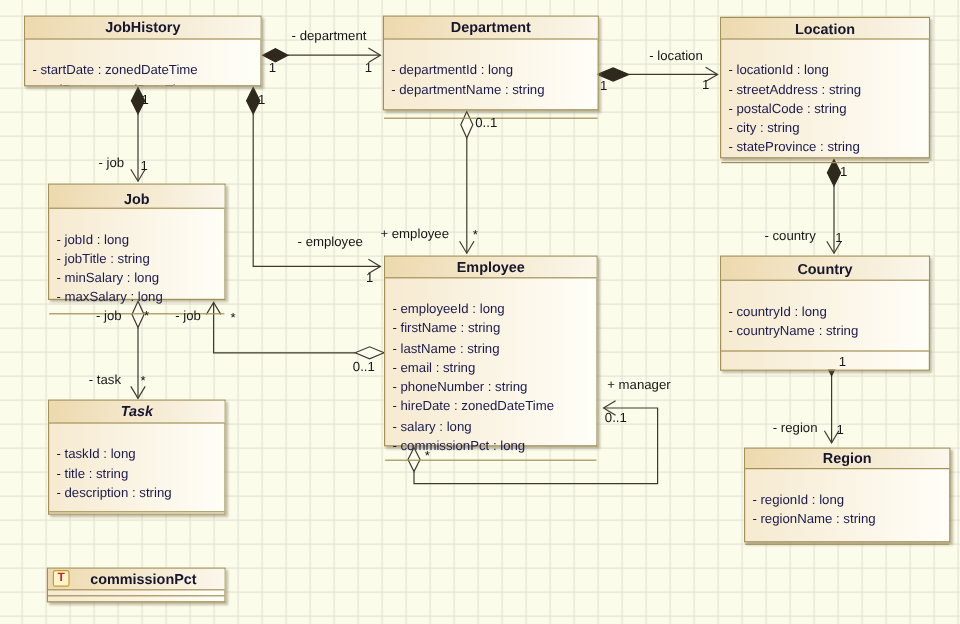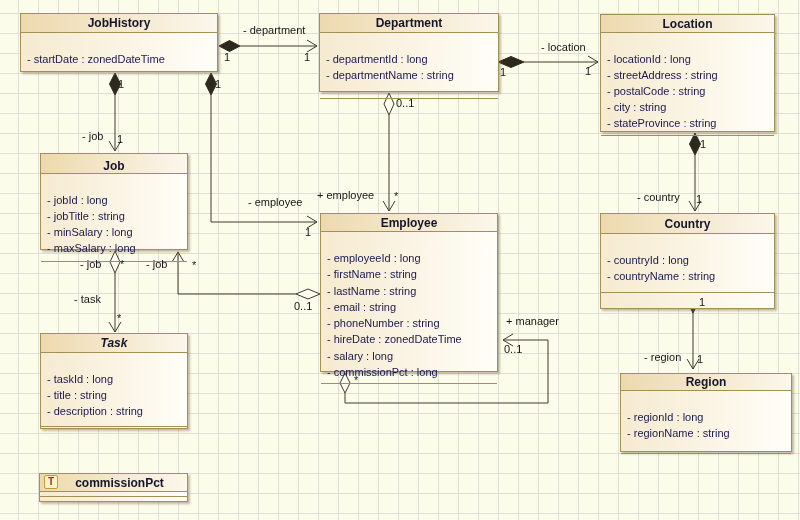--- a/index.html
+++ b/index.html
@@ -233,21 +233,21 @@
   <span class="lbl" style="left:396px;top:97px;">0..1</span>
   <span class="lbl" style="left:317px;top:189px;">+ employee</span>
   <span class="lbl" style="left:394px;top:190px;">*</span>
 
   <span class="lbl" style="left:294px;top:300px;">0..1</span>
   <span class="lbl" style="left:146px;top:258px;">- job</span>
   <span class="lbl" style="left:192px;top:259px;">*</span>
 
   <span class="lbl" style="left:80px;top:258px;">- job</span>
   <span class="lbl" style="left:120px;top:258px;">*</span>
-  <span class="lbl" style="left:74px;top:293px;text-align:center;">- task</span>
+  <span class="lbl" style="left:74px;top:311px;text-align:center;">- task</span>
   <span class="lbl" style="left:117px;top:312px;">*</span>
 
   <span class="lbl" style="left:354px;top:374px;">*</span>
   <span class="lbl" style="left:506px;top:315px;">+ manager</span>
   <span class="lbl" style="left:504px;top:343px;">0..1</span>
 
   <span class="lbl" style="left:700px;top:138px;">1</span>
   <span class="lbl" style="left:637px;top:191px;">- country</span>
   <span class="lbl" style="left:696px;top:193px;">1</span>
 

